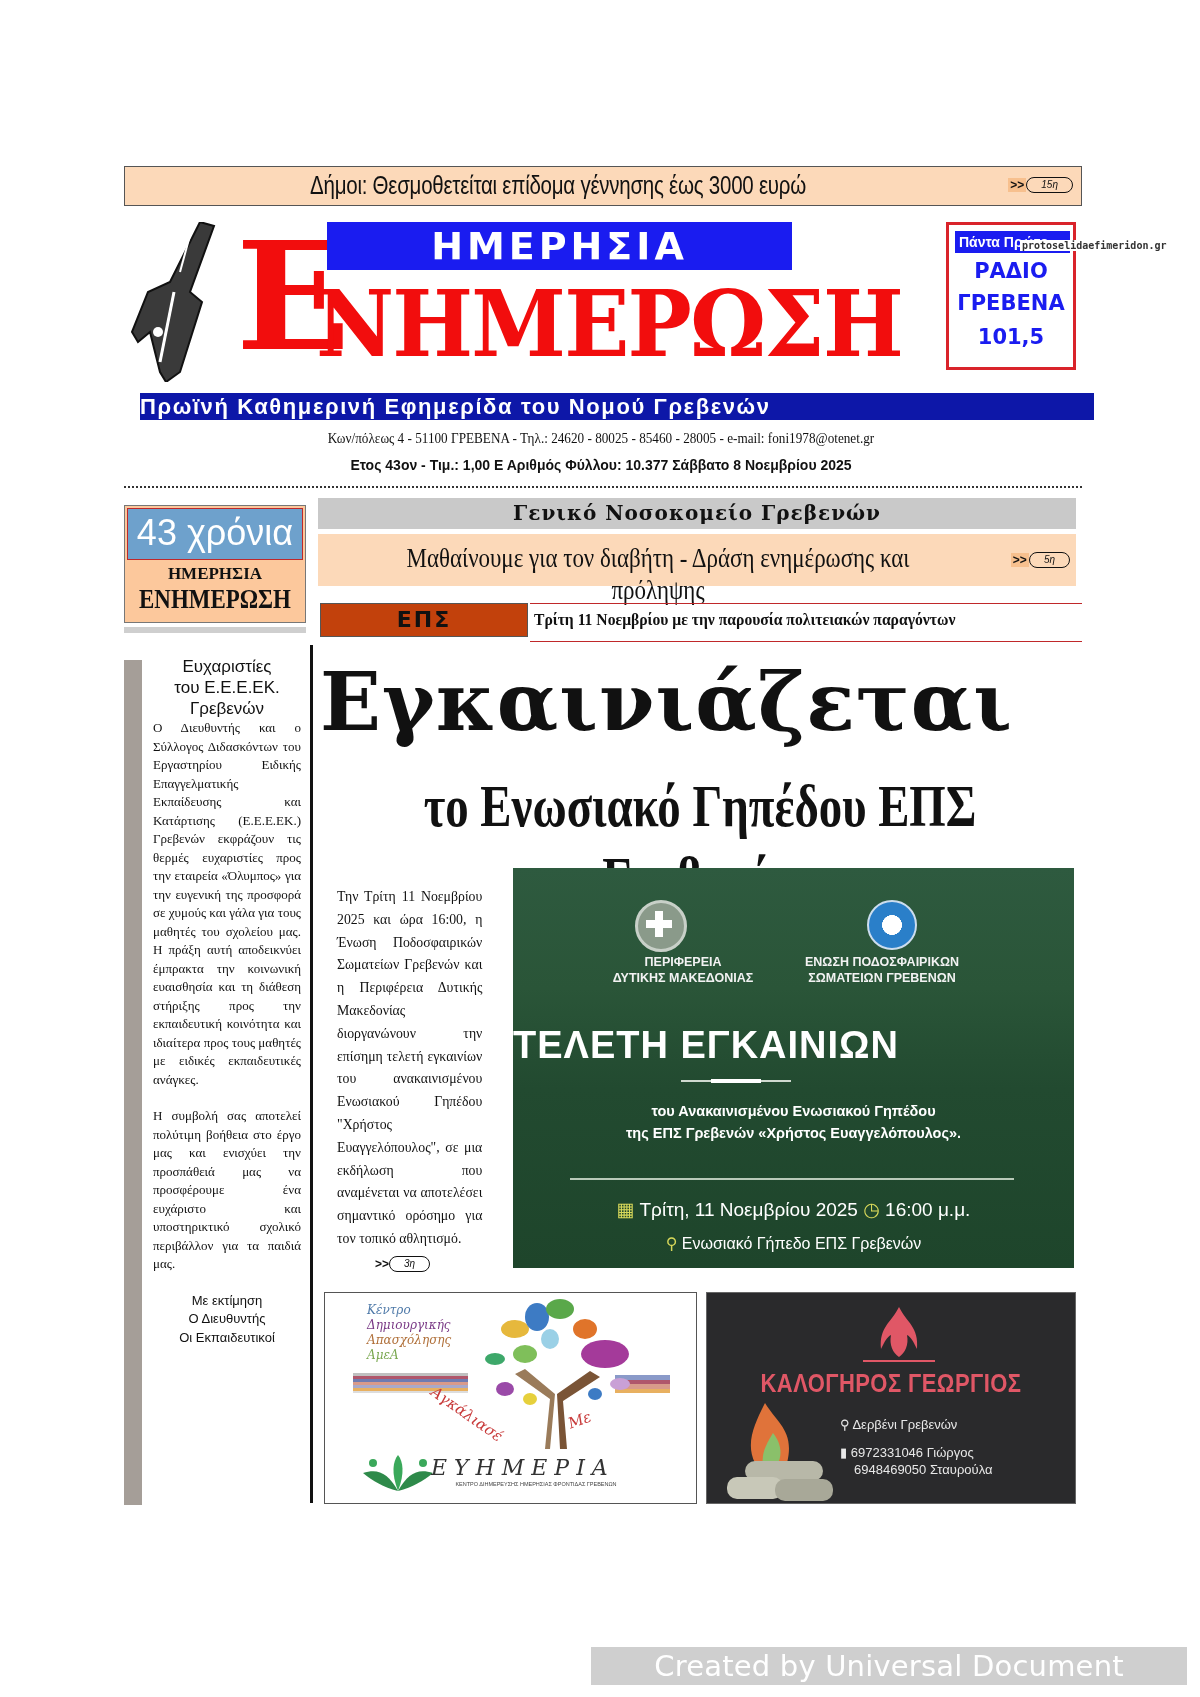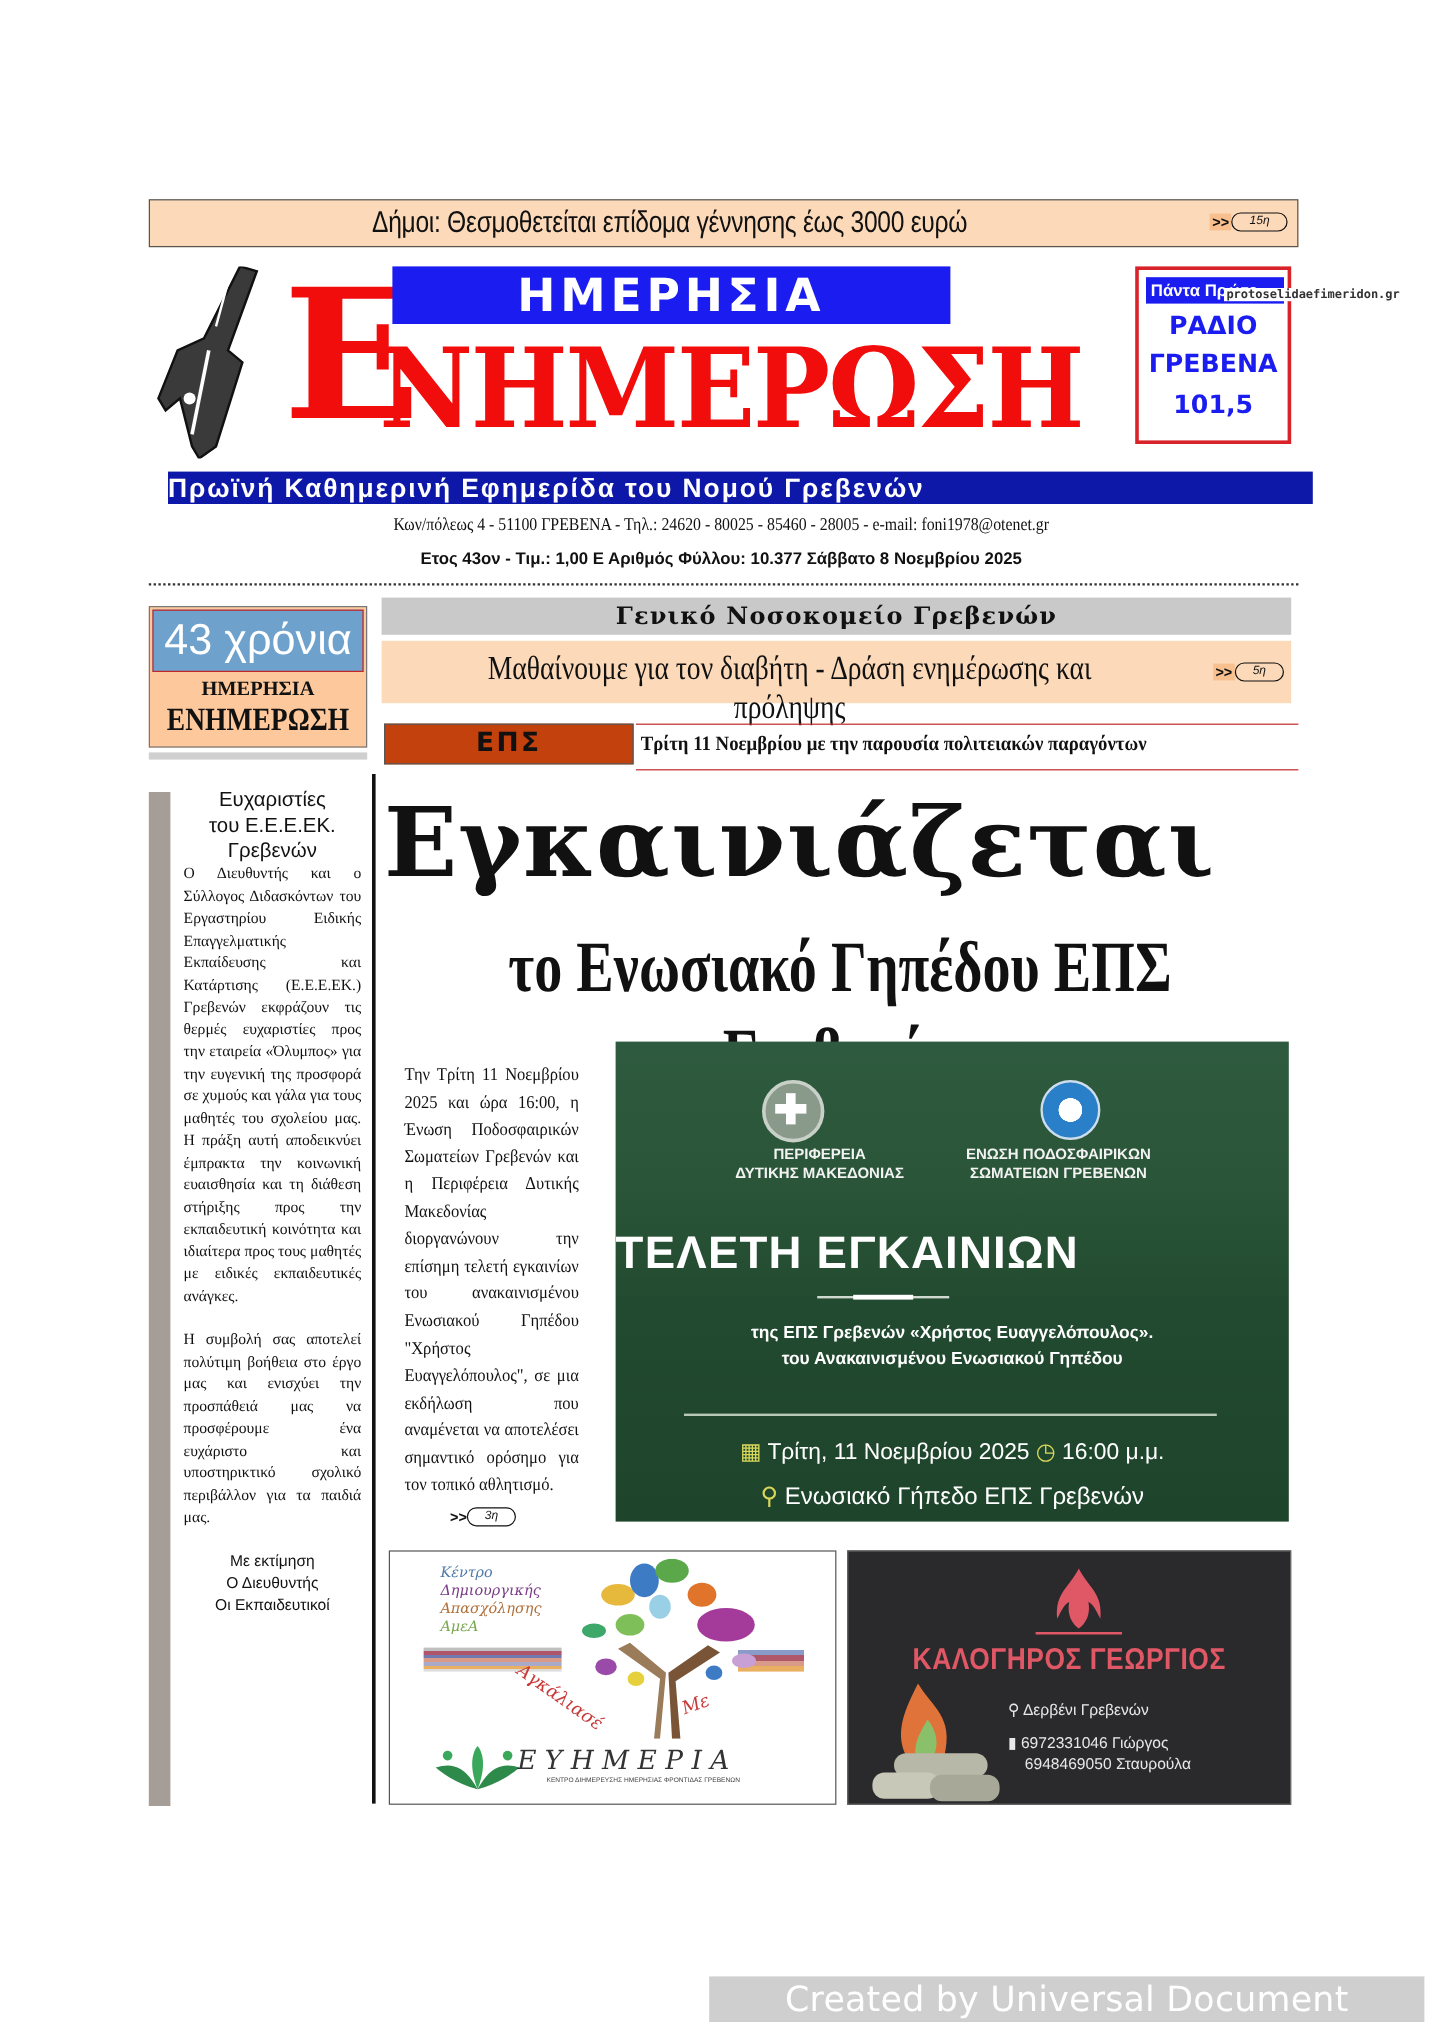--- a/index.html
+++ b/index.html
@@ -67,21 +67,21 @@
   
   .poster { left:513px; top:868px; width:561px; height:400px; background:linear-gradient(180deg,#2e5a3f 0%, #2a5538 30%, #224a30 55%, #1e452b 100%); color:#fff; overflow:hidden; }
   .poster .emb { position:absolute; width:46px; height:46px; border-radius:50%; }
   .poster .org { position:absolute; text-align:center; font-size:12.5px; font-weight:bold; line-height:16px; color:#f2f2f2; }
   .poster .title { position:absolute; left:0; right:0; top:156px; text-align:left; font-weight:bold; font-size:38px; letter-spacing:1px; }
   .poster .sep1 { position:absolute; left:168px; top:212px; width:110px; border-top:2px solid #cfd9cf; }
   .poster .sep1b { position:absolute; left:198px; top:211px; width:50px; border-top:4px solid #fff; }
   .poster .desc { position:absolute; left:0; right:0; top:232px; text-align:center; font-weight:bold; font-size:14.5px; line-height:22px; }
   .poster .sep2 { position:absolute; left:57px; right:60px; top:310px; border-top:2px solid #b9c9b9; }
   .poster .when { position:absolute; left:0; right:0; top:330px; text-align:center; font-size:19px; }
-  .poster .where { position:absolute; left:0; right:0; top:366px; text-align:center; font-size:20px; }
+  .poster .where { position:absolute; left:0; right:0; top:366px; text-align:center; font-size:16px; }
   .poster .ic { color:#d8d85a; }
 
   
   .ad1 { left:324px; top:1292px; width:373px; height:212px; border:1px solid #555; box-sizing:border-box; background:#fff; overflow:hidden; }
   .ad1 .kentro { position:absolute; left:42px; top:10px; font-family:"DejaVu Serif", serif; font-style:italic; font-size:12px; line-height:15px; }
   .ad1 .stripes { position:absolute; left:28px; top:80px; width:115px; height:20px; background:linear-gradient(180deg,#c0c0c0 0 15%,#b0566b 15% 30%,#6f7bb0 30% 45%,#d99a8a 45% 60%,#a9a9c9 60% 75%,#e8b060 75% 90%,#ddd 90% 100%); }
   .ad1 .stripes2 { position:absolute; left:290px; top:82px; width:55px; height:18px; background:linear-gradient(180deg,#8a9ac9 0 25%,#b0566b 25% 50%,#d99a8a 50% 75%,#e8b060 75% 100%); }
   .ad1 .tree { position:absolute; left:130px; top:6px; width:200px; height:150px; }
   .ad1 .brand { position:absolute; left:106px; top:162px; font-family:"DejaVu Serif", serif; font-style:italic; font-size:22px; letter-spacing:7px; color:#333; }
   .ad1 .brand-sub { position:absolute; left:106px; top:188px; width:210px; font-size:5.5px; text-align:center; color:#444; line-height:7px; }
@@ -194,22 +194,22 @@
     <div>ΔΥΤΙΚΗΣ ΜΑΚΕΔΟΝΙΑΣ</div>
   </div>
   <div class="org" style="left:264px; top:86px; width:210px;">
     <div>ΕΝΩΣΗ ΠΟΔΟΣΦΑΙΡΙΚΩΝ</div>
     <div>ΣΩΜΑΤΕΙΩΝ ΓΡΕΒΕΝΩΝ</div>
   </div>
   <div class="title">ΤΕΛΕΤΗ ΕΓΚΑΙΝΙΩΝ</div>
   <div class="sep1"></div>
   <div class="sep1b"></div>
   <div class="desc">
+    <div>του Ανακαινισμένου Ενωσιακού Γηπέδου</div>
     <div>της ΕΠΣ Γρεβενών «Χρήστος Ευαγγελόπουλος».</div>
-    <div>του Ανακαινισμένου Ενωσιακού Γηπέδου</div>
   </div>
   <div class="sep2"></div>
   <div class="when">
     <span class="ic">▦</span>
     <span>Τρίτη, 11 Νοεμβρίου 2025</span>
     <span class="ic">◷</span>
     <span>16:00 μ.μ.</span>
   </div>
   <div class="where">
     <span class="ic">⚲</span>

